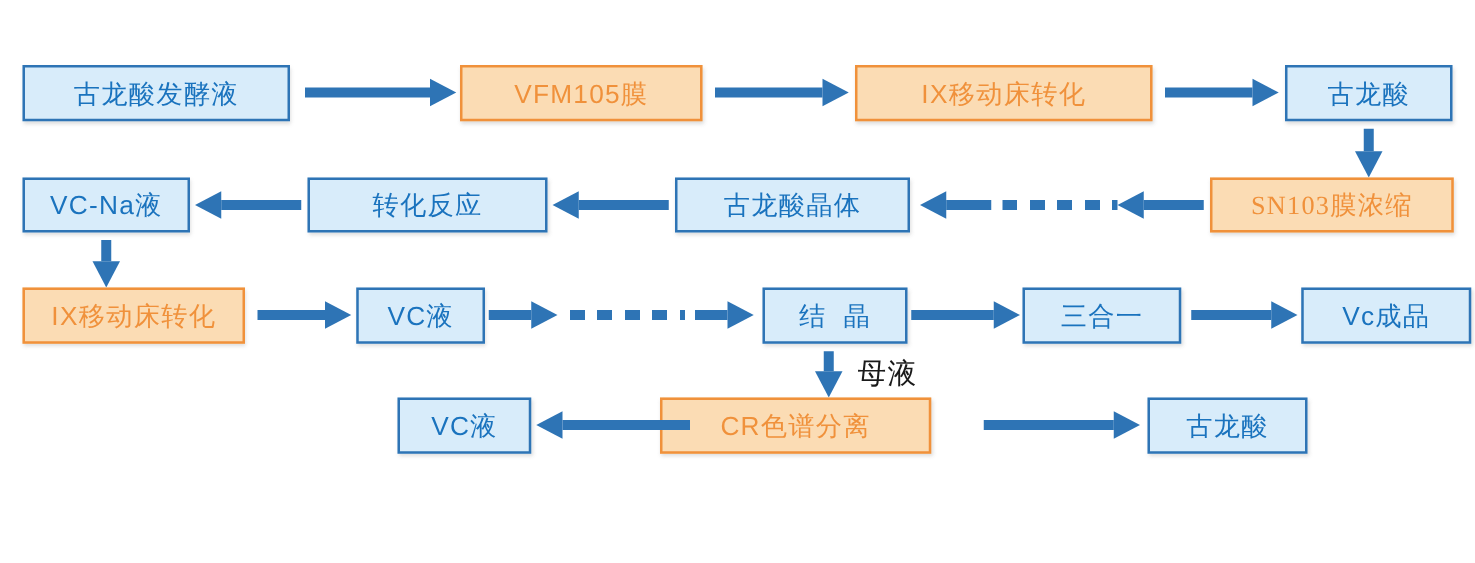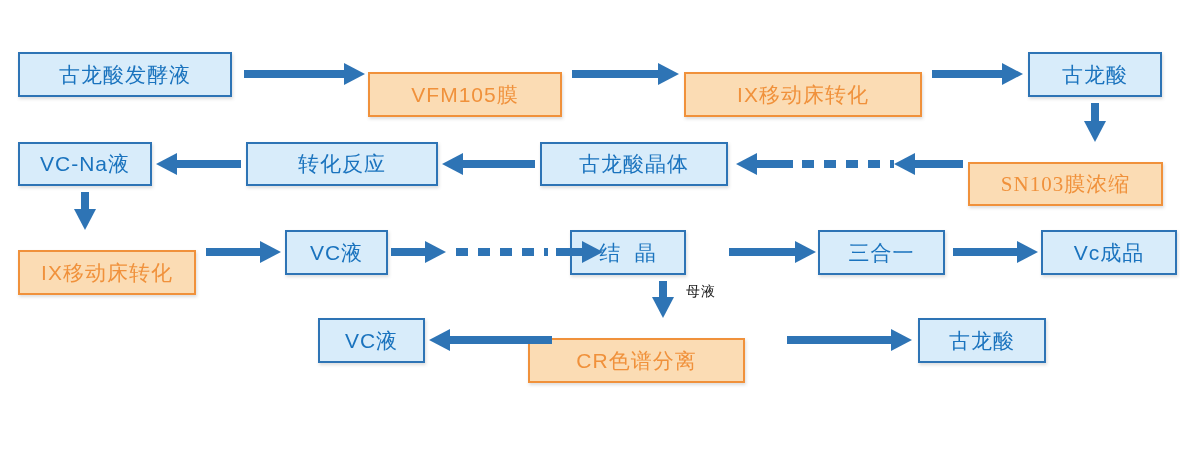--- a/index.html
+++ b/index.html
@@ -28,21 +28,20 @@
   }
   .node.blue{
     background:var(--node-blue-fill);
     border:2px solid var(--node-blue-border);
     color:var(--node-blue-text);
   }
   .node.orange{
     background:var(--node-orange-fill);
     border:2px solid var(--node-orange-border);
     color:var(--node-orange-text);
-    margin-top:20px;
   }
 
   
   .ar{position:absolute;height:8px;background:var(--arrow);}
   .ar.right::after{
     content:"";position:absolute;left:100%;top:-7px;width:0;height:0;
     border-top:11px solid transparent;border-bottom:11px solid transparent;
     border-left:21px solid var(--arrow);
   }
   .ar.left::after{
@@ -56,21 +55,21 @@
   
   .av{position:absolute;width:8px;background:var(--arrow);}
   .av::after{
     content:"";position:absolute;top:100%;left:-7px;width:0;height:0;
     border-left:11px solid transparent;border-right:11px solid transparent;
     border-top:21px solid var(--arrow);
   }
 
   .edge-label{
     position:absolute;
-    font-size:14px;
+    font-size:23px;
     color:var(--label-text);
     letter-spacing:1px;
   }
 </style>
 </head>
 <body>
 
 <div id="canvas">
 
   <div class="node blue" style="left:18px;  top:52px; width:214px;height:45px;">古龙酸发酵液</div>
@@ -90,21 +89,21 @@
 
   <div class="ar left" style="left:177px;top:160px;width:64px;"></div>
   <div class="ar left" style="left:463px;top:160px;width:72px;"></div>
   <div class="ar left" style="left:757px;top:160px;width:36px;"></div>
   <div class="ar dash" style="left:802px;top:160px;width:92px;"></div>
   <div class="ar left" style="left:915px;top:160px;width:48px;"></div>
   <div class="av" style="left:81px;top:192px;height:17px;"></div>
 
   <div class="node orange" style="left:18px;  top:230px;width:178px;height:45px;">IX移动床转化</div>
   <div class="node blue" style="left:285px; top:230px;width:103px;height:45px;">VC液</div>
-  <div class="node blue" style="left:570px; top:230px;width:116px;height:45px;">结  晶</div>
+  <div class="node blue" style="left:610px; top:230px;width:116px;height:45px;">结  晶</div>
   <div class="node blue" style="left:818px; top:230px;width:127px;height:45px;">三合一</div>
   <div class="node blue" style="left:1041px;top:230px;width:136px;height:45px;">Vc成品</div>
 
   <div class="ar right" style="left:206px;top:248px;width:54px;"></div>
   <div class="ar right" style="left:391px;top:248px;width:34px;"></div>
   <div class="ar dash" style="left:456px;top:248px;width:92px;"></div>
   <div class="ar right" style="left:556px;top:248px;width:26px;"></div>
   <div class="ar right" style="left:729px;top:248px;width:66px;"></div>
   <div class="ar right" style="left:953px;top:248px;width:64px;"></div>
   <div class="av" style="left:659px;top:281px;height:16px;"></div>

